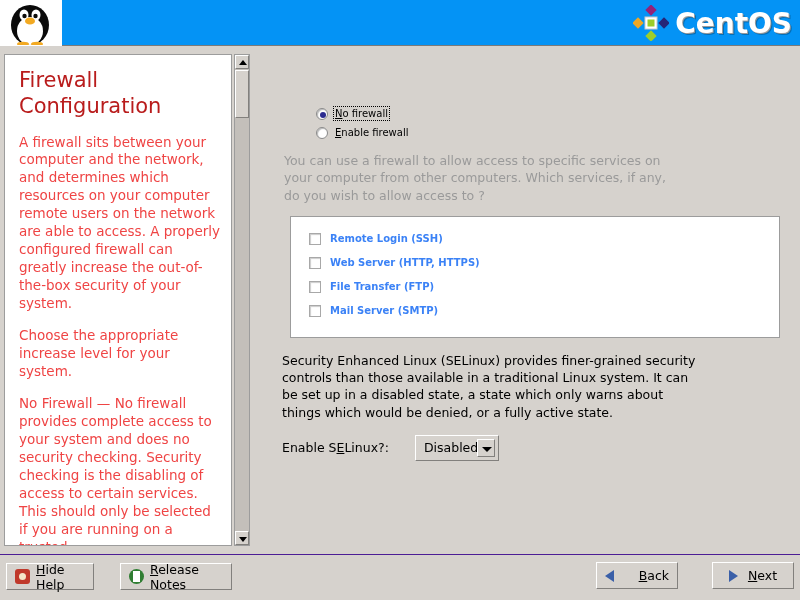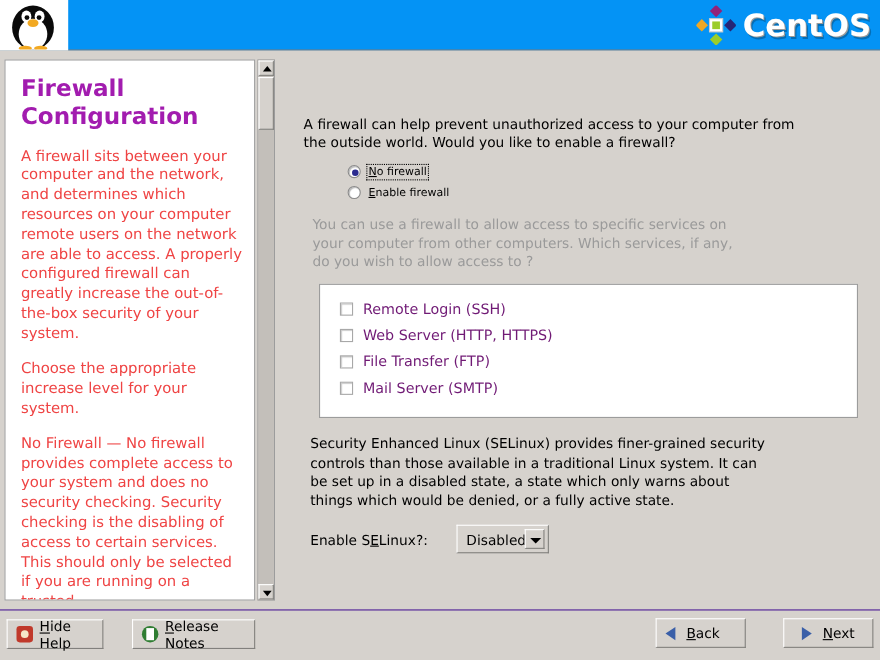--- a/index.html
+++ b/index.html
@@ -59,22 +59,22 @@
   .help-box {
     position: absolute; left: 0; top: 0;
     width: 228px; height: 492px;
     background: #ffffff;
     border: 1px solid #9c9c9c;
     overflow: hidden;
   }
   .help-inner { padding: 12px 10px 10px 14px; }
   .help-title {
     font-size: 21px;
-    font-weight: bold;
-    color: #a21caf;
+    font-weight: normal;
+    color: #b91c1c;
     line-height: 1.25;
     margin: 0 0 14px 0;
   }
   .help-p {
     font-size: 13.5px;
     line-height: 1.33;
     color: #ef4444;
     margin: 0 0 14px 0;
   }
 
@@ -176,21 +176,21 @@
     display: flex; align-items: center;
     height: 24px;
   }
   .checkbox {
     width: 12px; height: 12px;
     border: 1px solid #a8a8a8;
     background: #ffffff;
     margin-right: 9px;
     box-shadow: inset 1px 1px 1px rgba(0,0,0,0.20);
   }
-  .service-label { color: #701a75; font-size: 13px; }
+  .service-label { color: #3b82f6; font-size: 10px; font-weight: bold; }
 
   .selinux-text {
     margin: 14px 0 0 6px;
     width: 420px;
     font-size: 12.5px;
     line-height: 1.38;
     color: #000;
   }
   .selinux-row {
     display: flex; align-items: center;
@@ -243,21 +243,21 @@
     border-bottom: 1px solid #82807d;
     display: flex; align-items: center;
     font-size: 12.5px;
     color: #000;
     padding: 0 8px;
     height: 27px;
   }
   .btn-icon { margin-right: 6px; display: inline-flex; }
   .btn-hide { left: 6px; top: 8px; width: 88px; }
   .btn-relnotes { left: 120px; top: 8px; width: 112px; }
-  .btn-back { left: 596px; top: 7px; width: 82px; justify-content: flex-start; }
+  .btn-back { left: 596px; top: 7px; width: 82px; justify-content: space-between; }
   .btn-next { left: 712px; top: 7px; width: 82px; justify-content: center; }
   .tri-left {
     width: 0; height: 0;
     border-top: 6px solid transparent;
     border-bottom: 6px solid transparent;
     border-right: 9px solid #3a5fa8;
     margin-right: 10px;
   }
   .tri-right {
     width: 0; height: 0;
@@ -342,21 +342,20 @@
           </div>
         <div class="sb-thumb"></div>
         <div class="sb-btn down">
             <span class="sb-arrow"></span>
           </div>
       </div>
     </div>
 
     <div class="right-pane">
 
-      <div class="intro-text">A firewall can help prevent unauthorized access to your computer from the outside world.  Would you like to enable a firewall?</div>
 
       <div class="radio-row">
         <span class="radio checked"></span>
         <span class="radio-label focused"><span class="ul">N</span>o firewall</span>
       </div>
       <div class="radio-row">
         <span class="radio"></span>
         <span class="radio-label"><span class="ul">E</span>nable firewall</span>
       </div>
 

